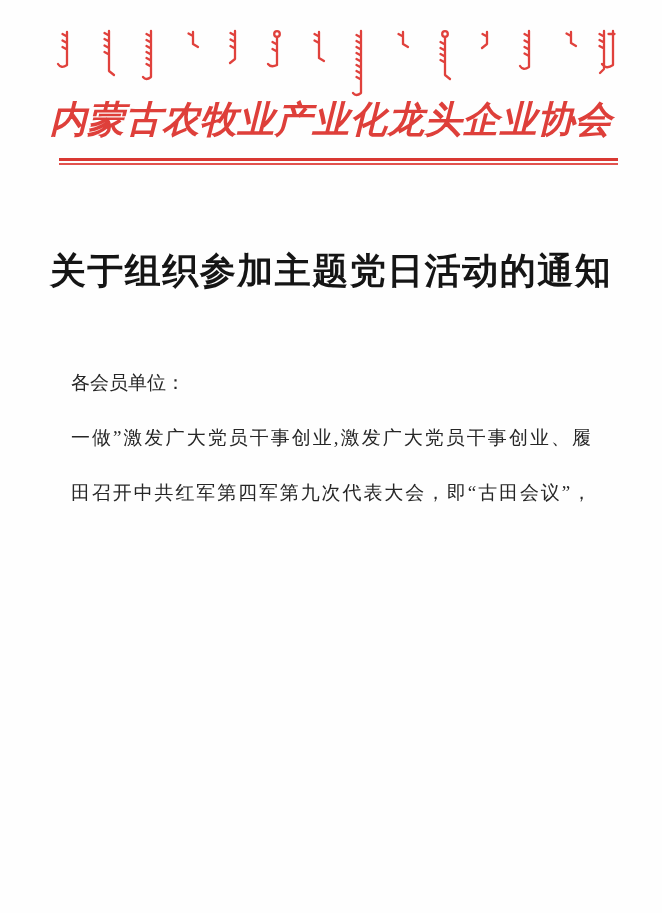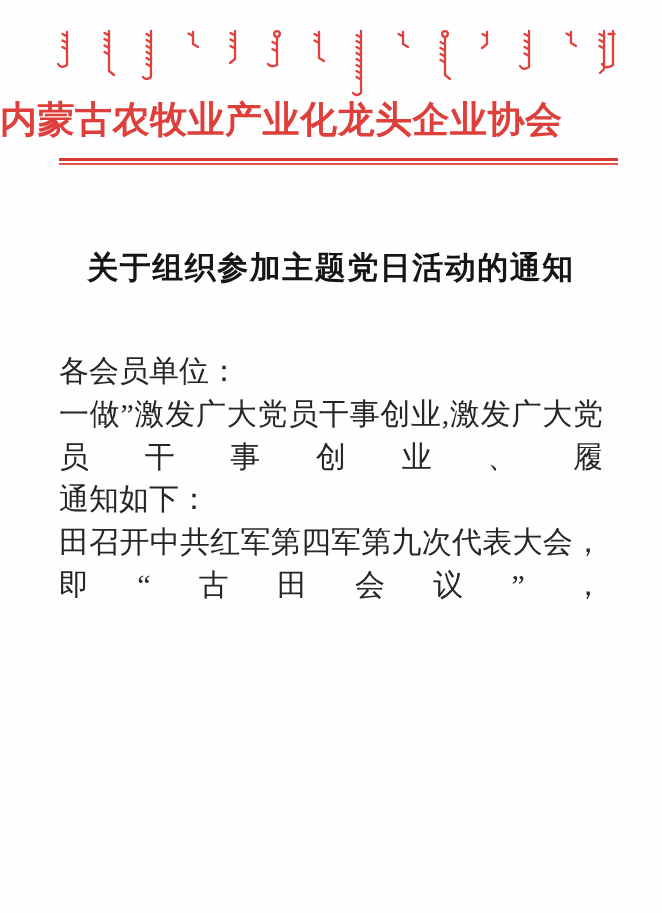--- a/index.html
+++ b/index.html
@@ -8,48 +8,50 @@
     width:662px;height:913px;
     margin:0 auto;
     background:#fefefe;
     overflow:hidden;
     font-family:"Liberation Serif","DejaVu Serif",serif;
   }
   
   .banner{position:absolute;top:26px;left:0;width:662px;height:96px;}
   .org-name{
     position:absolute;top:95px;left:0;width:662px;
+    text-align:center;
     font-size:37px;font-weight:700;
     letter-spacing:0.5px;
     color:#de3f3a;
     font-family:"Liberation Serif","DejaVu Serif",serif;
     white-space:nowrap;
+    font-style:italic;
   }
   .double-rule{position:absolute;top:158px;left:59px;width:559px;}
   .rule-thick{height:3px;background:#d93832;}
   .rule-gap{height:2px;background:transparent;}
   .rule-thin{height:2px;background:#e2534e;}
   
   .doc-title{
     position:absolute;top:247px;left:0;width:662px;margin:0;
     text-align:center;
-    font-size:31px;font-weight:700;
+    font-size:36px;font-weight:700;
     letter-spacing:1.5px;
     color:#151515;
     font-family:"Liberation Serif","DejaVu Serif",serif;
     white-space:nowrap;
   }
   
   .body-text{
     position:absolute;top:350px;left:59px;width:544px;
     color:#262626;
   }
   .line{
-    margin:0;
-    font-size:30px;
+    margin:12px;
+    font-size:19px;
     line-height:42.8px;
     white-space:nowrap;
   }
   .fill{
     white-space:normal;
     text-align:justify;
     text-align-last:justify;
     text-justify:inter-character;
   }
   .indent{text-indent:2em;}
@@ -92,18 +94,17 @@
     <div class="rule-thick"></div>
     <div class="rule-gap"></div>
     <div class="rule-thin"></div>
   </div>
 
   <h1 class="doc-title">关于组织参加主题党日活动的通知</h1>
 
   <div class="body-text">
     <p class="line">各会员单位：</p>
     <p class="line fill">一做”激发广大党员干事创业,激发广大党员干事创业、履</p>
-    <p class="line">通知如下：</p>
     <p class="line fill">田召开中共红军第四军第九次代表大会，即“古田会议”，</p>
 
   </div>
 
 </div>
 
 </body></html>

